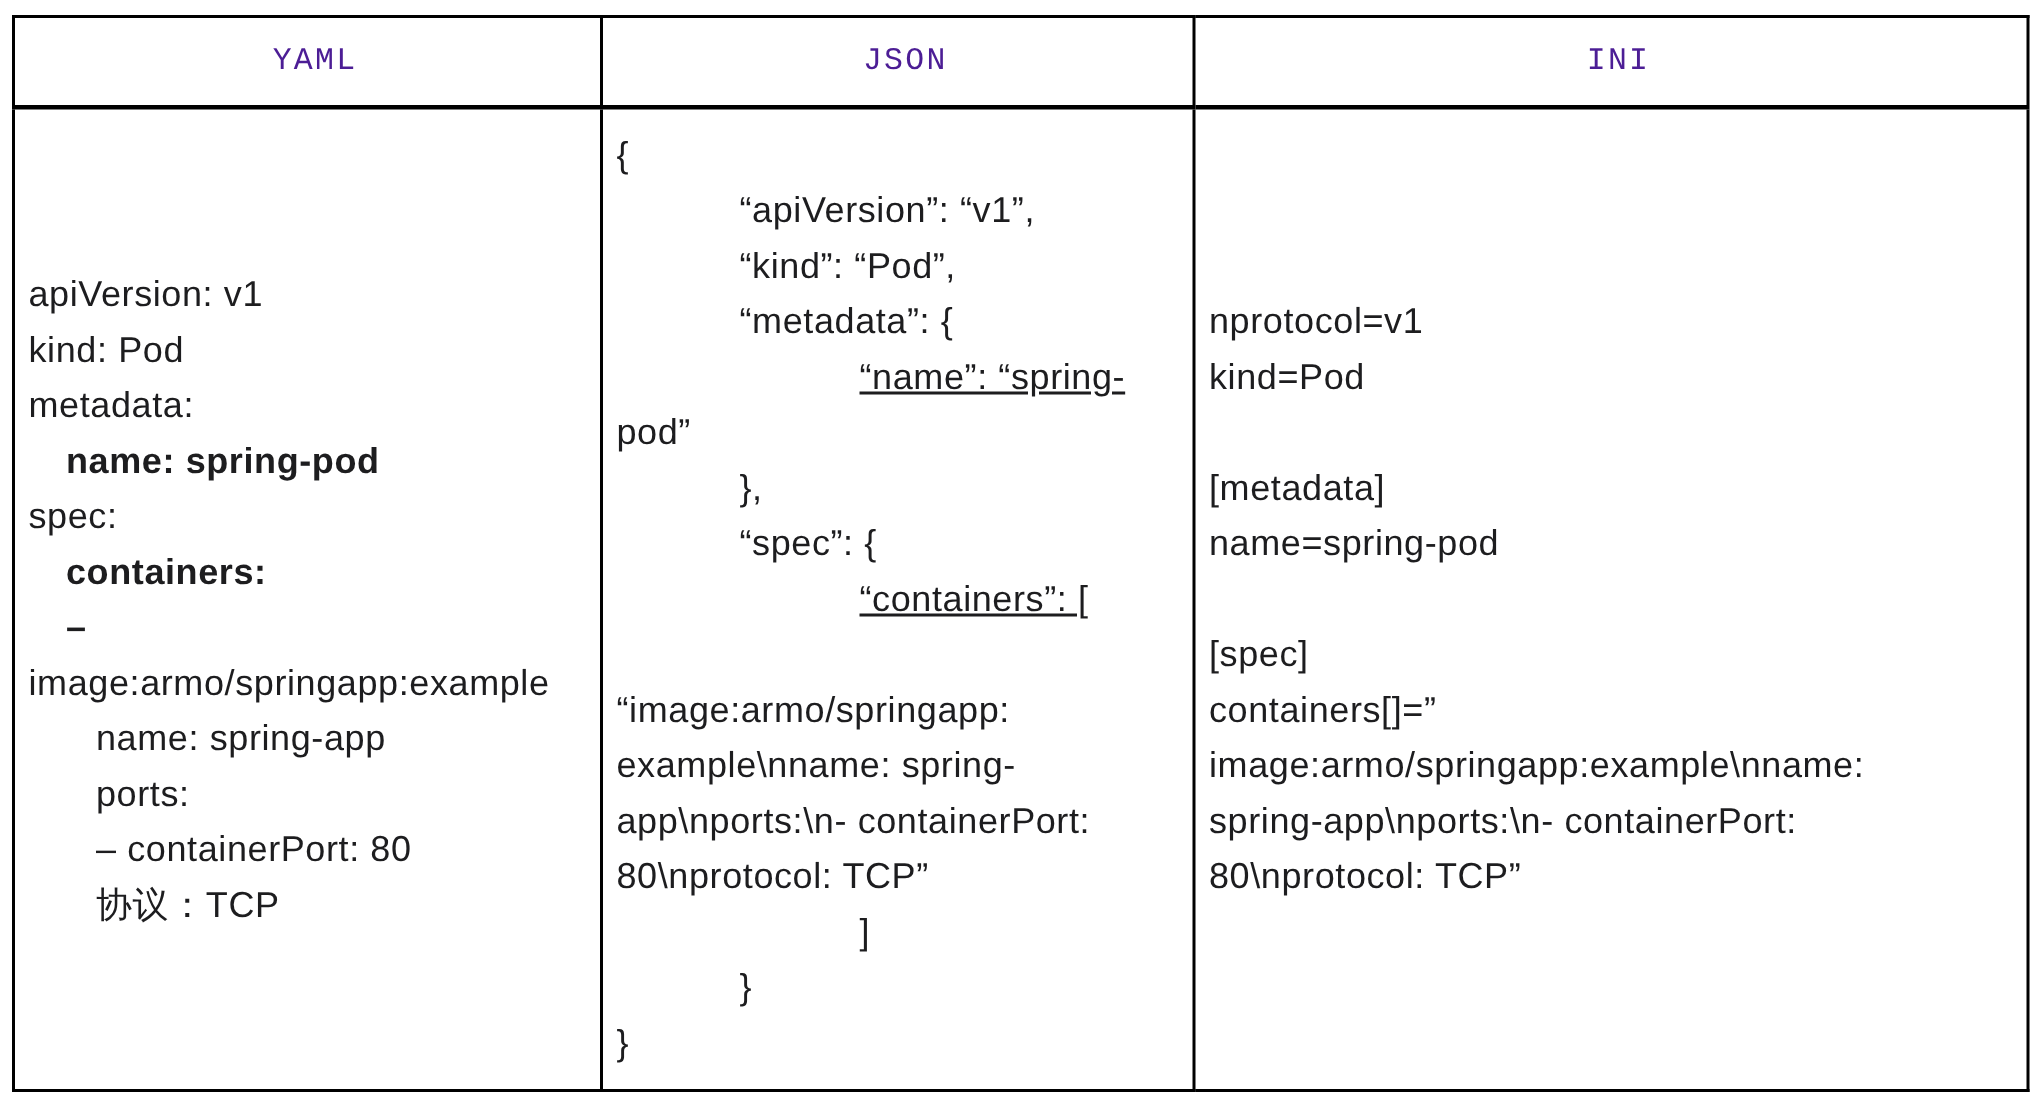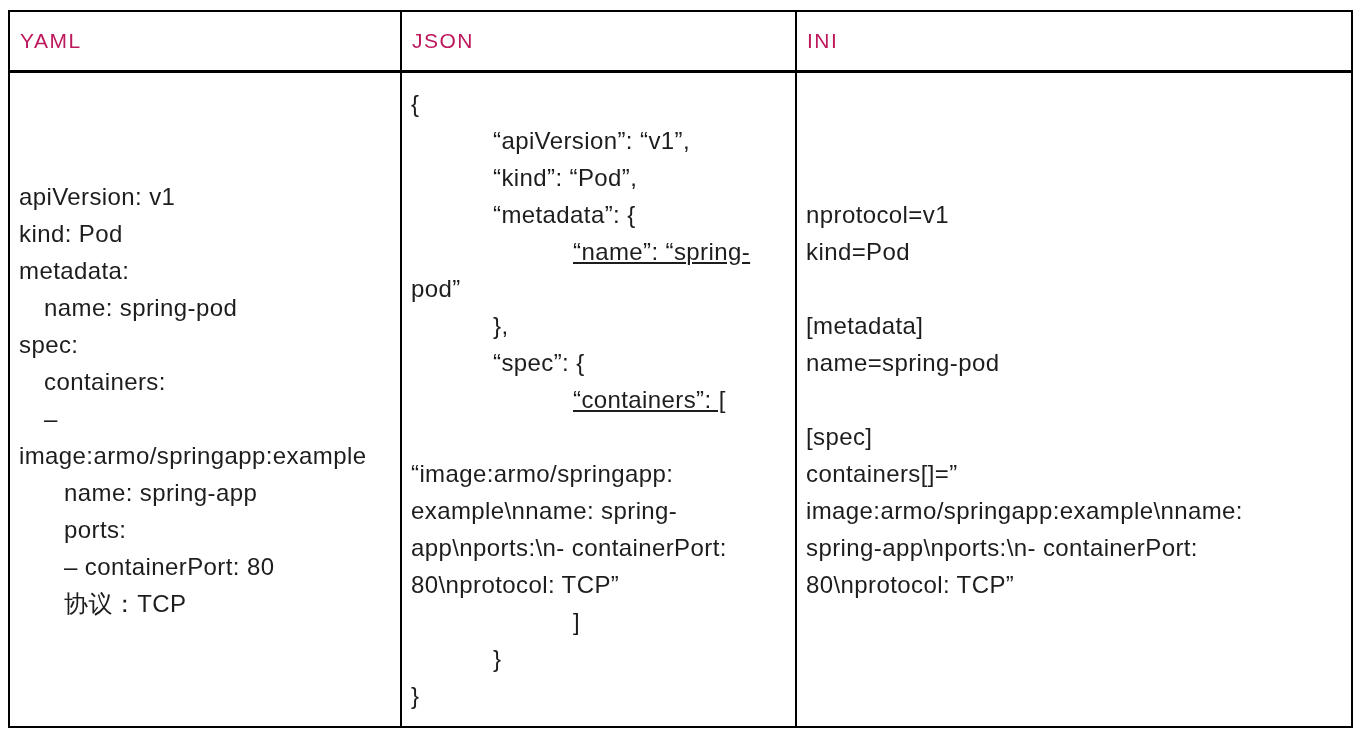--- a/index.html
+++ b/index.html
@@ -27,43 +27,44 @@
     background: #ffffff;
   }
   col.col-yaml { width: 392px; }
   col.col-json { width: 395px; }
   col.col-ini  { width: auto; }
   th.hdr {
     border: 2px solid #000000;
     border-bottom: 3px solid #000000;
     height: 58px;
     vertical-align: middle;
-    text-align: left;
+    text-align: center;
     font-weight: 400;
     font-size: 21px;
     letter-spacing: 1.5px;
     padding: 0 0 0 10px;
-    color: #be185d;
+    color: #4c1d95;
+    font-family: Liberation Mono, monospace;
   }
   td.cell {
     border: 2px solid #000000;
     vertical-align: middle;
     padding: 0 6px 0 9px;
     overflow: hidden;
   }
   .code-line {
     font-size: 24px;
     line-height: 37px;
     min-height: 37px;
     letter-spacing: 0.4px;
     white-space: pre;
     font-weight: 400;
   }
   
-  .cell-yaml .i1 { padding-left: 25px; }
+  .cell-yaml .i1 { padding-left: 25px; font-weight: bold; }
   .cell-yaml .i2 { padding-left: 45px; }
   .cell-json .i1 { padding-left: 82px; }
   .cell-json .i2 { padding-left: 162px; text-decoration: underline; }
 </style>
 </head>
 <body>
 
 <div class="page">
   <table class="cmp-table">
     <colgroup>

